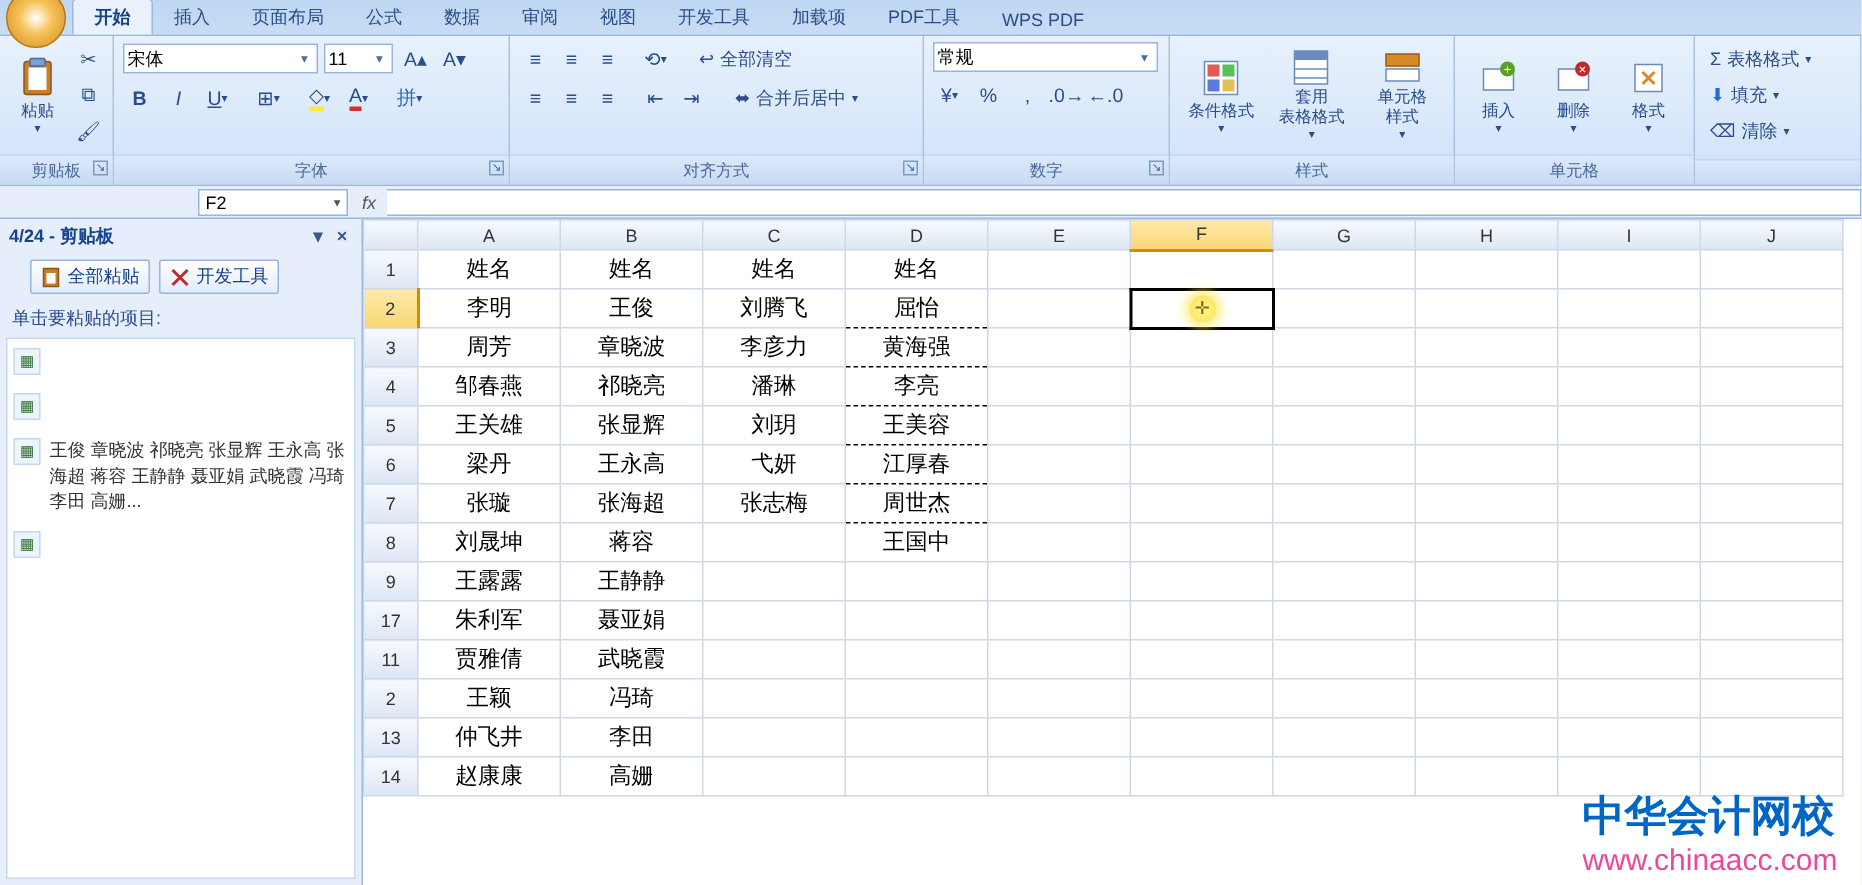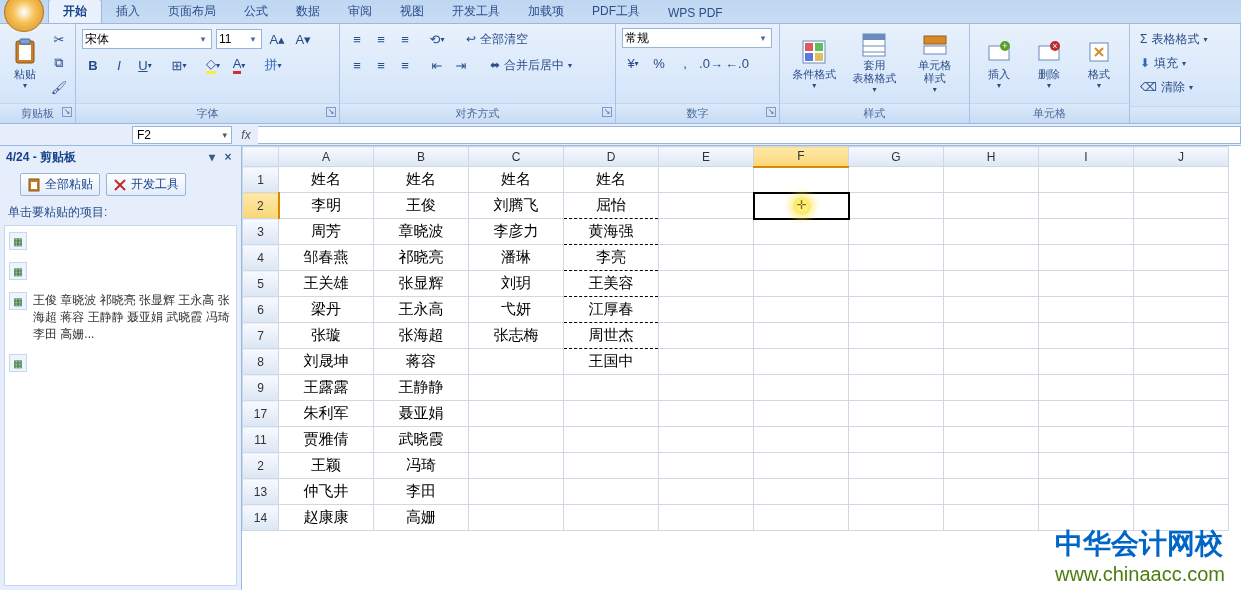--- a/index.html
+++ b/index.html
@@ -61,21 +61,21 @@
   .grid .rowh{background:linear-gradient(#f7faff,#dce6f4); width:36px; color:#333; font-size:12px; font-family:Arial;}
   .grid .rowh.active{background:linear-gradient(#ffe9a8,#f9d778); border-right:2px solid #d88a00;}
   .grid .corner{background:linear-gradient(#f7faff,#dce6f4); width:36px; height:20px;}
   .grid td{width:95px; height:26px; color:#000;}
   .grid td.sel{border:2px solid #000 !important; position:relative;}
   .grid td.marq{border:1.5px dashed #000;font-family:Liberation Serif, serif;}
   .cursor-ico{position:absolute; width:18px; height:18px; background:radial-gradient(#fff89a,#f9e04a); border-radius:50%; display:flex; align-items:center; justify-content:center; font-size:12px; color:#8a6a00; box-shadow:0 0 6px 4px rgba(255,230,80,0.6);}
   
   .watermark{position:absolute; right:16px; bottom:4px; pointer-events:none;}
   .watermark .l1{font-size:28px; color:#0066c6; font-weight:bold; font-family:SimHei,sans-serif;}
-  .watermark .l2{font-size:20px; color:#4d7c0f; font-family:Arial;}
+  .watermark .l2{font-size:20px; color:#ec4899; font-family:Arial;}
 
   
   svg{display:block;}
 </style>
 </head>
 <body>
 
 <div class="office-btn"></div>
 
 <div class="tabs">

